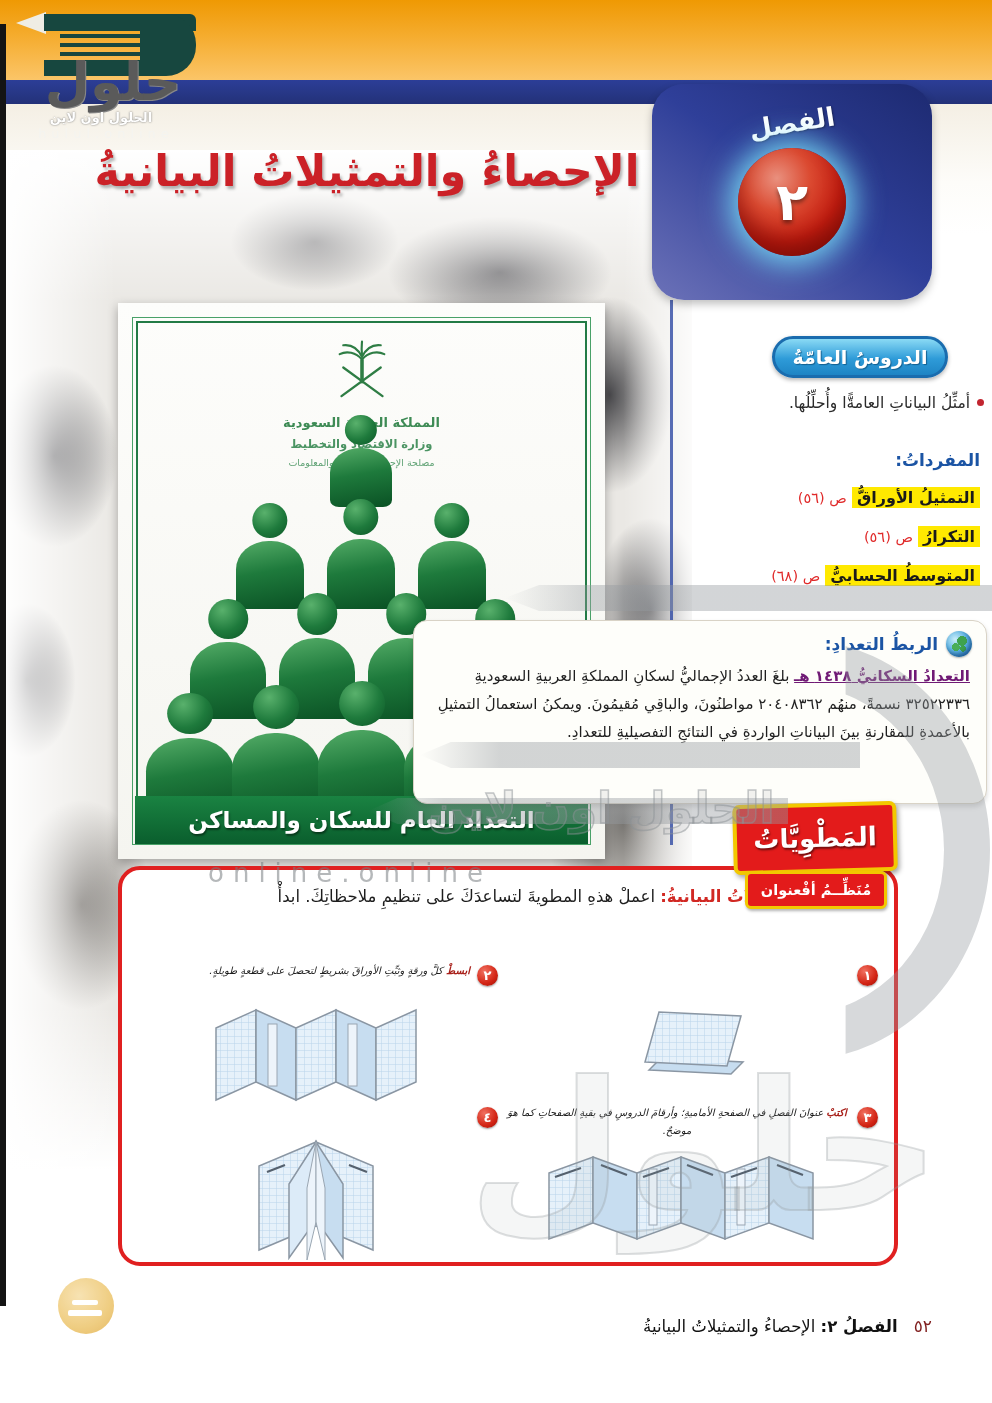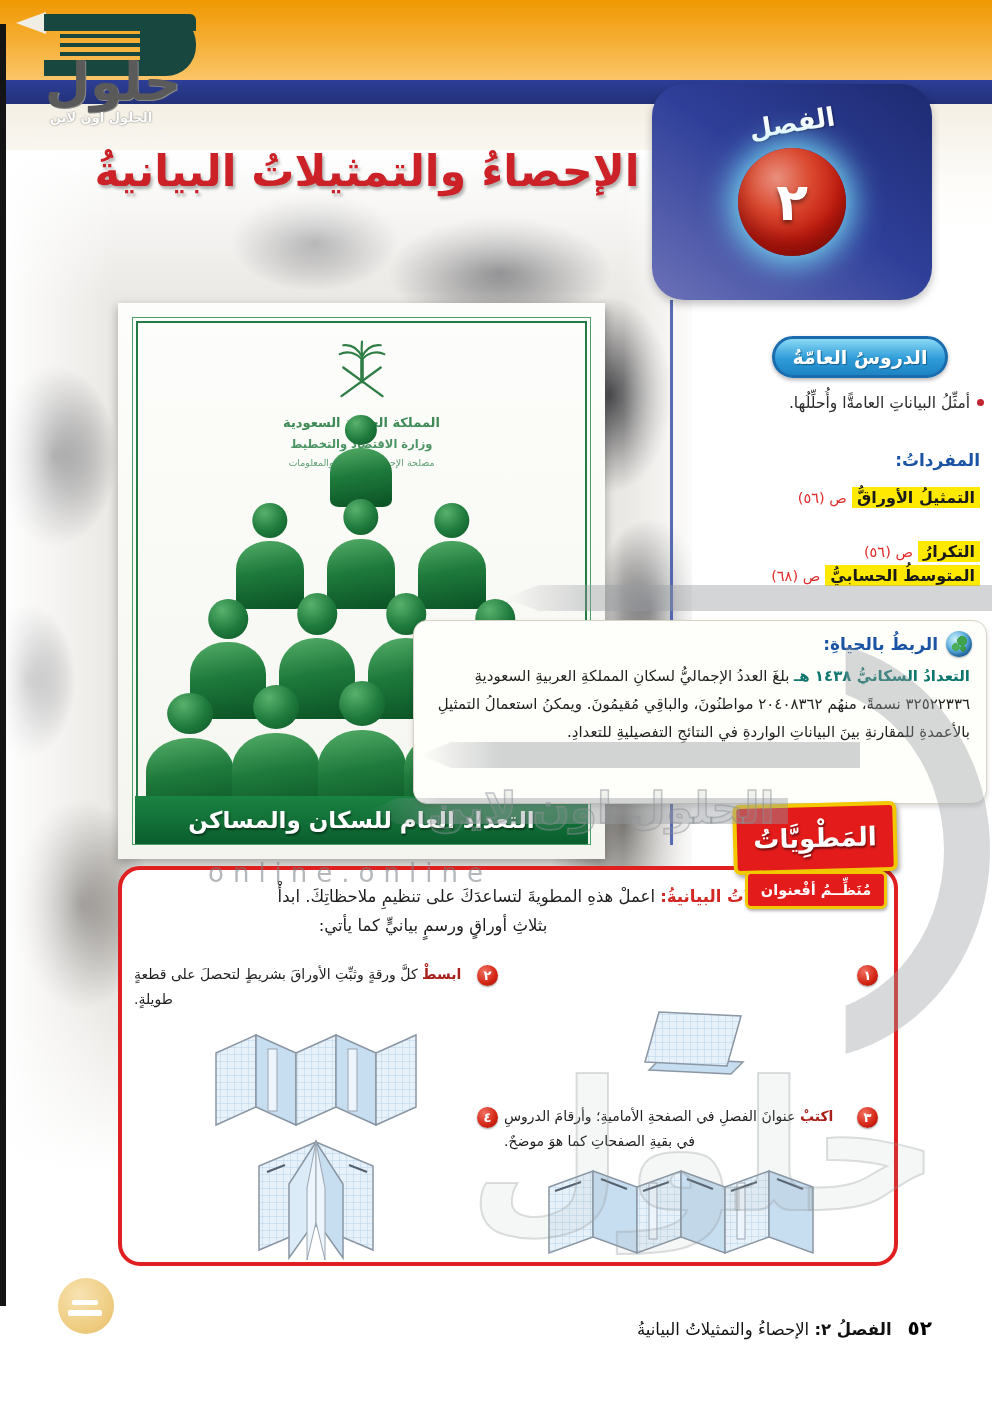--- a/index.html
+++ b/index.html
@@ -98,36 +98,36 @@
   .idea-badge span { color:#fff; font-size:19px; font-weight:bold; text-shadow:1px 1px 1px #135F8F; }
   .idea-bullet { position:absolute; left:686px; top:390px; width:300px; z-index:10; direction:rtl;
     font-size:15.5px; color:#2B2B2B; line-height:1.7; text-align:right; padding-right:16px; }
   .idea-bullet::before { content:''; position:absolute; right:2px; top:9px; width:7px; height:7px;
     border-radius:50%; background:#C22530; }
   .vocab-title { position:absolute; right:12px; top:450px; z-index:10; direction:rtl;
     color:#1B54A4; font-size:17px; font-weight:bold; }
   .vocab-item { position:absolute; right:12px; z-index:10; direction:rtl; font-size:16px; text-align:right; white-space:nowrap; }
   .vocab-item .term { background:#FFE900; font-weight:bold; color:#1A1A1A; padding:1px 5px; }
   .vocab-item .ref { color:#E02A2A; font-size:14.5px; }
-  .v0 { top:488px; } .v1 { top:542px; } .v2 { top:566px; }
+  .v0 { top:488px; } .v1 { top:527px; } .v2 { top:566px; }
 
   .life-box { position:absolute; left:413px; top:620px; width:574px; height:184px; z-index:10;
     background:#FEFEFA; border:1px solid #D9D3C6; border-radius:14px;
     box-shadow:0 3px 5px rgba(0,0,0,.15); direction:rtl; }
   .life-head { display:flex; align-items:center; gap:8px; padding:10px 14px 2px 14px; }
   .globe { width:26px; height:26px; border-radius:50%;
     background:
       radial-gradient(circle 5px at 62% 38%, #3FA34D 97%, transparent),
       radial-gradient(circle 4px at 38% 62%, #49AE57 97%, transparent),
       radial-gradient(circle 3px at 66% 68%, #3FA34D 97%, transparent),
       radial-gradient(circle at 35% 32%, #C9EDF9 0%, #5FB4E2 45%, #1F6FB4 100%);
     box-shadow:inset -2px -3px 4px rgba(0,40,90,.45), 0 1px 2px rgba(0,0,0,.3); }
   .life-title { color:#1B54A4; font-size:17px; font-weight:bold; }
   .life-body { padding:4px 16px 10px 16px; font-size:15px; line-height:1.85; color:#1F1F1F; text-align:right; }
-  .life-lead { color:#0f766e; font-weight:bold; }
+  .life-lead { color:#701a75; font-weight:bold;text-decoration:underline; }
 
   
   .fold-banner { position:absolute; left:733px; top:803px; width:164px; height:70px; z-index:20;
     background:#E31B1B; border:4px solid #F2C800; border-radius:7px; transform:rotate(-1.5deg);
     box-shadow:2px 3px 5px rgba(0,0,0,.35); display:flex; align-items:center; justify-content:center; }
   .fold-banner span { color:#fff; font-size:26px; font-weight:bold; text-shadow:1px 2px 2px rgba(0,0,0,.5); }
   .fold-sub { position:absolute; left:745px; top:871px; width:142px; height:38px; z-index:21;
     background:#E31B1B; border:3px solid #F2C800; border-radius:6px;
     display:flex; align-items:center; justify-content:center; box-shadow:1px 2px 3px rgba(0,0,0,.3); }
   .fold-sub span { color:#fff; font-size:14.5px; font-weight:bold; }
@@ -143,30 +143,30 @@
   .step { position:absolute; }
   .s1 { top:92px; right:16px; width:362px; }
   .s2 { top:92px; left:12px; width:364px; }
   .s3 { top:234px; right:16px; width:374px; }
   .s4 { top:234px; left:12px; width:364px; }
   .step .row { display:flex; gap:7px; align-items:flex-start; }
   .marker { flex:0 0 auto; width:21px; height:21px; margin-top:3px; border-radius:50%;
     background:radial-gradient(circle at 35% 30%, #F07060, #D32414 60%, #9C0F06 100%);
     color:#fff; font-size:13px; font-weight:bold; display:flex; align-items:center; justify-content:center;
     box-shadow:0 1px 2px rgba(0,0,0,.4); }
-  .step .txt { font-size:14px; line-height:1.75; color:#1D1D1D; text-align:left; }
+  .step .txt { font-size:10px; line-height:1.75; color:#1D1D1D; text-align:center;font-style:italic; }
   .step .txt .lead { color:#A8201A; font-weight:bold; }
   .icon-wrap { display:flex; justify-content:center; }
   .s1 .icon-wrap { margin-top:14px; } .s2 .icon-wrap { margin-top:8px; }
   .s3 .icon-wrap { margin-top:6px; } .s4 .icon-wrap { margin-top:4px; }
 
   
   .footer { position:absolute; left:600px; top:1316px; width:332px; z-index:12; direction:rtl;
     display:flex; align-items:baseline; gap:16px; }
-  .footer .pagenum { font-size:20px; font-weight:bold; color:#000000; }
+  .footer .pagenum { font-size:17px; font-weight:normal; color:#7f1d1d; }
   .footer .ref { font-size:16.5px; color:#111; }
   .footer .ref b { font-weight:bold; }
 
   
   .gold-logo { position:absolute; left:58px; top:1278px; width:56px; height:56px; z-index:12; opacity:.8;
     border-radius:50%; background:radial-gradient(circle at 38% 32%, #F6DCA0, #ECC264 60%, #DFA93E 100%); }
   .gold-logo::before { content:''; position:absolute; left:14px; top:22px; width:26px; height:5px; background:#fff; border-radius:2px; }
   .gold-logo::after { content:''; position:absolute; left:10px; top:32px; width:34px; height:6px; background:#fff; border-radius:2px; }
 
   
@@ -282,41 +282,40 @@
     <span class="ref">ص (٥٦)</span>
   </div>
   <div class="vocab-item v2">
     <span class="term">المتوسطُ الحسابيُّ</span>
     <span class="ref">ص (٦٨)</span>
   </div>
 
   <div class="life-box">
     <div class="life-head">
       <div class="globe"></div>
-      <span class="life-title">الربطُ بالحياةِ:</span>
+      <span class="life-title">الربطُ التعدادِ:</span>
     </div>
     <p class="life-body">
       <span class="life-lead">التعدادُ السكانيُّ ١٤٣٨ هـ</span>
       <span>بلغَ العددُ الإجماليُّ لسكانِ المملكةِ العربيةِ السعوديةِ ٣٢٥٢٢٣٣٦ نسمةً، منهُم ٢٠٤٠٨٣٦٢ مواطنُونَ، والباقِي مُقيمُونَ. ويمكنُ استعمالُ التمثيلِ بالأعمدةِ للمقارنةِ بينَ البياناتِ الواردةِ في النتائجِ التفصيليةِ للتعدادِ.</span>
     </p>
   </div>
 
   <div class="fold-banner">
     <span>المَطْوِيَّاتُ</span>
   </div>
   <div class="fold-sub">
     <span>مُنَظِّــمُ أفْعنوان</span>
   </div>
 
   <div class="activity">
     <p class="intro">
       <span class="lead">الإحصاءُ والتمثيلاتُ البيانيةُ:</span>
       <span>اعملْ هذهِ المطويةَ لتساعدَكَ على تنظيمِ ملاحظاتِكَ. ابدأْ</span>
     </p>
-    <div class="intro2">بثلاثِ أوراقٍ ورسمٍ بيانيٍّ كما يأتي:</div>
 
     <div class="step s1">
       <div class="row">
         <span class="marker">١</span>
       </div>
       <div class="icon-wrap">
         <svg width="140" height="78" viewBox="0 0 140 78">
           <polygon points="22,70 104,74 116,62 34,58" fill="#C7DDF0" stroke="#8A96A3" stroke-width="1.5"></polygon>
           <polygon points="18,62 100,66 114,16 32,12" fill="url(#gridp)" stroke="#8A96A3" stroke-width="1.5"></polygon>
         </svg>

